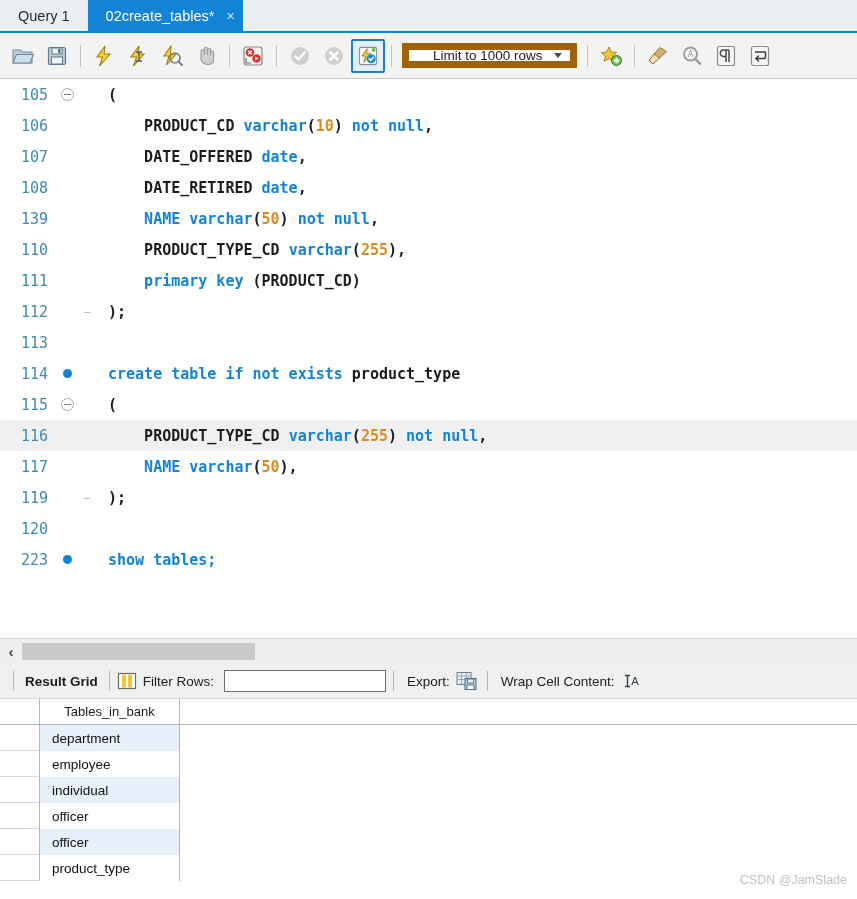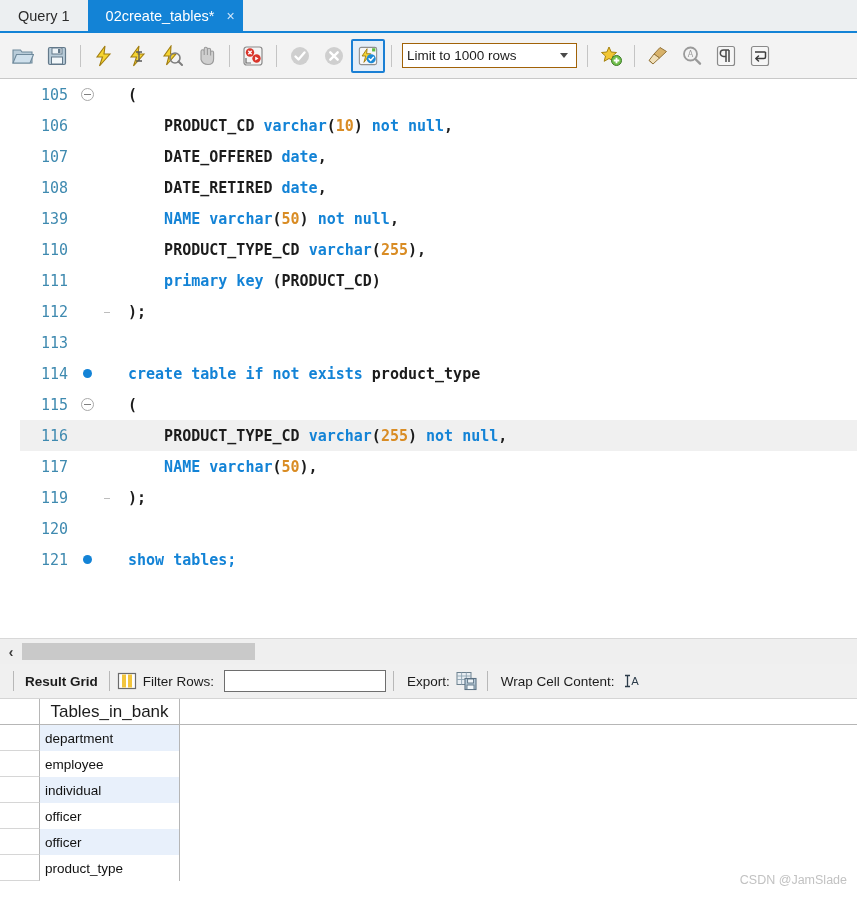--- a/index.html
+++ b/index.html
@@ -76,45 +76,44 @@
   }
   .tsep {
     width: 1px; height: 22px;
     background: #c4c4c4;
     margin: 0 6px;
     flex: none;
   }
   .limitbox {
     width: 175px; height: 25px;
     background: #ffffff;
-    border: 1px solid #a16207;
+    border: 7px solid #a16207;
     display: flex; align-items: center;
     justify-content: space-between;
-    padding: 0 4px 0 4px;
+    padding: 0 4px 0 24px;
     margin: 0 4px;
     font-size: 13.5px;
     color: #1c1c1c;
     flex: none;
   }
   .limitbox .caret {
     width: 0; height: 0;
     border-left: 4px solid transparent;
     border-right: 4px solid transparent;
     border-top: 5px solid #4a4a4a;
     margin-right: 4px;
   }
 
   
   .editor-wrap {
     background: #ffffff;
     flex: none;
     height: 559px;
     position: relative;
     overflow: hidden;
-    padding-left: 20px;
   }
   .code-line {
     height: 31px;
     display: flex;
     align-items: center;
     font-family: "DejaVu Sans Mono", monospace;
     font-size: 15px;
     white-space: pre;
   }
   .code-line.cur { background: #f0f0f0; }
@@ -227,38 +226,38 @@
     border-right: 1px solid #b6b6b6;
     border-bottom: 1px solid #b6b6b6;
     background: #ffffff;
   }
   .ghead {
     width: 140px; flex: none;
     border-right: 1px solid #b6b6b6;
     border-bottom: 1px solid #b6b6b6;
     background: #ffffff;
     display: flex; align-items: center; justify-content: center;
-    font-size: 17px; color: #1c1c1c;
+    font-size: 13px; color: #1c1c1c;
   }
   .ghfill {
     flex: 1;
     border-bottom: 1px solid #b6b6b6;
     background: #ffffff;
   }
   .gidx {
     width: 40px; flex: none;
     border-right: 1px solid #b6b6b6;
     border-bottom: 1px solid #d6d6d6;
     background: #ffffff;
   }
   .gcell {
     width: 140px; flex: none;
     border-right: 1px solid #b6b6b6;
     display: flex; align-items: center;
-    padding-left: 5px;
+    padding-left: 12px;
     font-size: 13.5px; color: #111111;
   }
   .gfill { flex: 1; }
   .alt .gcell, .alt .gfill-in { background: #e8f0fb; }
 
   .watermark {
     position: absolute;
     right: 10px; bottom: 12px;
     font-size: 12.5px;
     color: #c2c2c2;
@@ -428,21 +427,21 @@
         <div class="code-line"><div class="lnum">110</div><div class="marker"></div><div class="gutter"><div class="vline"></div></div><div class="ctext"><span class="id">    PRODUCT_TYPE_CD </span><span class="kw">varchar</span><span class="pl">(</span><span class="num">255</span><span class="pl">),</span></div></div>
         <div class="code-line"><div class="lnum">111</div><div class="marker"></div><div class="gutter"><div class="vline"></div></div><div class="ctext"><span class="kw">    primary key</span><span class="id"> (PRODUCT_CD)</span></div></div>
         <div class="code-line"><div class="lnum">112</div><div class="marker"></div><div class="gutter"><div class="vline end"></div></div><div class="ctext"><span class="pl">);</span></div></div>
         <div class="code-line"><div class="lnum">113</div><div class="marker"></div><div class="gutter"></div><div class="ctext"></div></div>
         <div class="code-line"><div class="lnum">114</div><div class="marker"><div class="dot"></div></div><div class="gutter"></div><div class="ctext"><span class="kw">create table if not exists</span><span class="id"> product_type</span></div></div>
         <div class="code-line"><div class="lnum">115</div><div class="marker"><div class="fold"></div></div><div class="gutter"><div class="vline" style="top: 50%;"></div></div><div class="ctext"><span class="pl">(</span></div></div>
         <div class="code-line cur"><div class="lnum">116</div><div class="marker"></div><div class="gutter"><div class="vline"></div></div><div class="ctext"><span class="id">    PRODUCT_TYPE_CD </span><span class="kw">varchar</span><span class="pl">(</span><span class="num">255</span><span class="pl">) </span><span class="kw">not null</span><span class="pl">,</span></div></div>
         <div class="code-line"><div class="lnum">117</div><div class="marker"></div><div class="gutter"><div class="vline"></div></div><div class="ctext"><span class="kw">    NAME</span><span class="pl"> </span><span class="kw">varchar</span><span class="pl">(</span><span class="num">50</span><span class="pl">),</span></div></div>
         <div class="code-line"><div class="lnum">119</div><div class="marker"></div><div class="gutter"><div class="vline end"></div></div><div class="ctext"><span class="pl">);</span></div></div>
         <div class="code-line"><div class="lnum">120</div><div class="marker"></div><div class="gutter"></div><div class="ctext"></div></div>
-        <div class="code-line"><div class="lnum">121</div><div class="marker"><div class="dot"></div></div><div class="gutter"></div><div class="ctext"><span class="kw">show tables;</span></div></div>
+        <div class="code-line"><div class="lnum">223</div><div class="marker"><div class="dot"></div></div><div class="gutter"></div><div class="ctext"><span class="kw">show tables;</span></div></div>
       </div>
   </div>
 
   <div class="hscroll">
     <div class="arr">‹</div>
     <div class="thumb"></div>
   </div>
 
   <div class="restool">
     <div class="rsep"></div>

